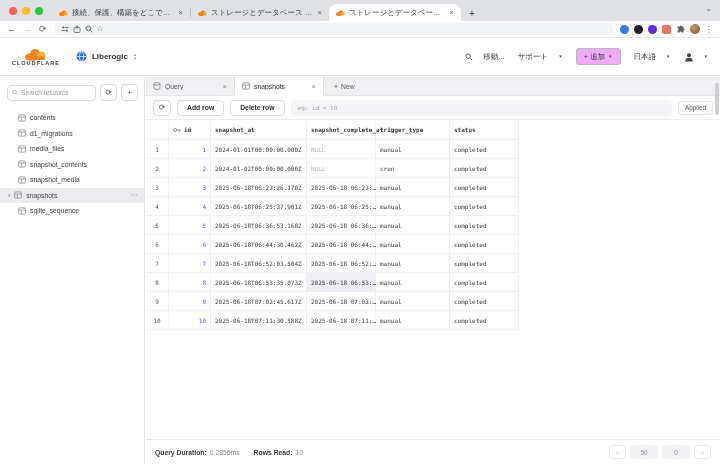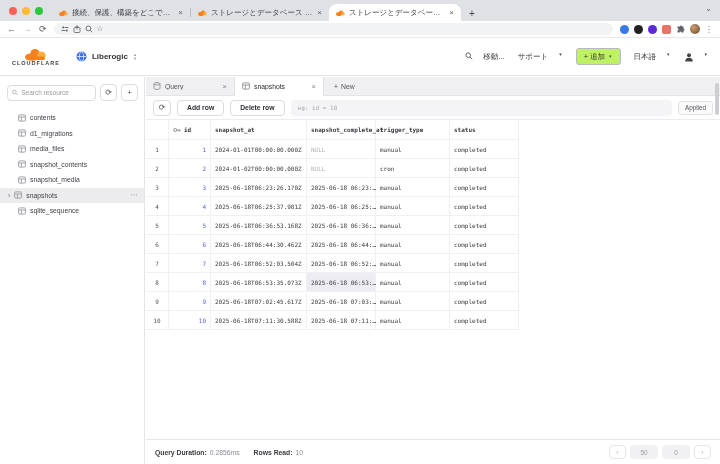--- a/index.html
+++ b/index.html
@@ -32,23 +32,23 @@
   .dots-v { font-size:8px; color:#5f6368; }
 
   
   .cf-header { position:absolute; top:38px; left:0; right:0; height:38px; border-bottom:1px solid #e3e3e5; display:flex; align-items:center; padding:0 12px; background:#fff; }
   .cf-logo { display:flex; flex-direction:column; align-items:center; margin-right:16px; }
   .cf-logo-word { font-size:5.5px; font-weight:bold; letter-spacing:1px; color:#404041; margin-top:-1px; }
   .account-sel { display:flex; align-items:center; gap:5px; }
   .account-name { font-size:8px; font-weight:bold; color:#333; }
   .updown { display:flex; flex-direction:column; font-size:4px; color:#9a9aa0; line-height:3.5px; }
   .hdr-right { margin-left:auto; display:flex; align-items:center; gap:13px; }
-  .hdr-item { display:flex; gap:10px; font-size:7.5px; color:#333; }
+  .hdr-item { display:flex; align-items:center; gap:10px; font-size:7.5px; color:#333; }
   .caret { font-size:4.5px; color:#555; }
-  .add-btn { display:flex; align-items:center; gap:3px; font-size:7.5px; color:#333; border:1px solid #b8b8bd; border-radius:3px; padding:2.5px 7px; background:#bef264; }
+  .add-btn { display:flex; align-items:center; gap:3px; font-size:7.5px; color:#333; border:1px solid #b8b8bd; border-radius:3px; padding:2.5px 7px; background:#f0abfc; }
 
   
   .sidebar { position:absolute; top:77px; left:0; width:145px; bottom:0; background:#fff; border-right:1px solid #e4e4e6; }
   .side-top { display:flex; gap:4px; padding:7px 6px 6px 7px; align-items:center; }
   .search-box { flex:1; height:16px; border:1px solid #dcdce0; border-radius:4px; display:flex; align-items:center; gap:3px; padding:0 4px; background:#fff; }
   .search-box input { border:none; outline:none; width:100%; font-size:6.5px; color:#555; font-family:"Liberation Sans",sans-serif; background:transparent; }
   .search-box input::placeholder { color:#9a9aa0; }
   .sq-btn { width:17px; height:17px; flex:none; border:1px solid #dcdce0; border-radius:4px; background:#fff; display:flex; align-items:center; justify-content:center; font-size:8px; color:#555; }
   .table-list { padding-top:3px; }
   .t-item { height:15.5px; display:flex; align-items:center; gap:4px; padding-left:18px; padding-right:6px; font-size:6.8px; color:#3f3f46; cursor:default; }

